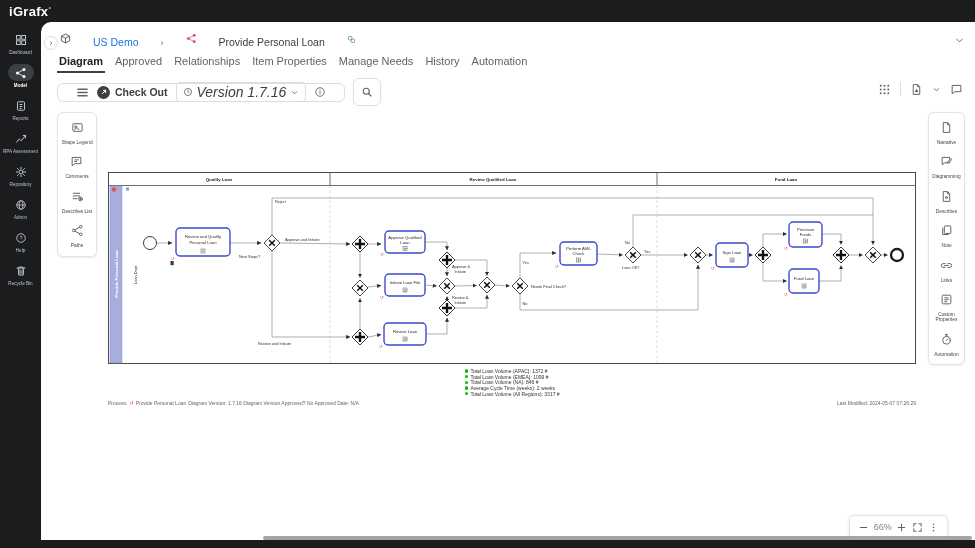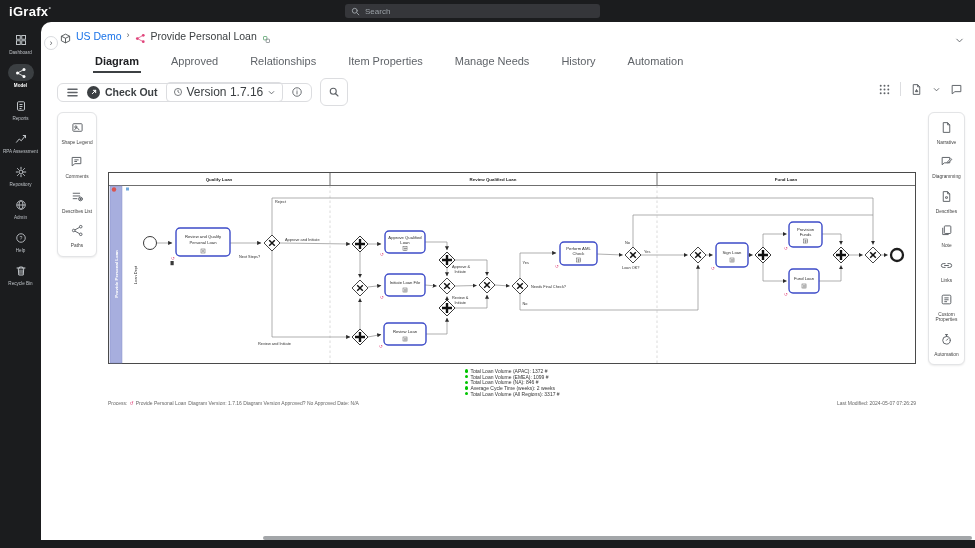--- a/index.html
+++ b/index.html
@@ -28,41 +28,41 @@
   .sb-ico { width:26px; height:17px; display:flex; align-items:center; justify-content:center; color:#bfc3c7; }
   .sb-item.active .sb-ico { background:#3b3f42; border-radius:9px; color:#fff; }
   .sb-label { font-size:4.6px; color:#bdc1c6; margin-top:2px; text-align:center; line-height:5px; }
   .sb-item.active .sb-label { color:#fff; font-weight:bold; }
 
   
   .main { position:absolute; left:41px; top:22px; right:0; bottom:8px; background:#fff;
     border-top-left-radius:10px; z-index:3; }
   .collapse-btn { position:absolute; left:3px; top:14px; width:14px; height:14px; border:1px solid #dadce0;
     border-radius:50%; background:#fff; color:#5f6368; font-size:9px; line-height:12px; text-align:center; cursor:pointer; }
-  .crumbs { position:absolute; left:19px; top:8px; display:flex; align-items:flex-start; gap:5px; }
+  .crumbs { position:absolute; left:19px; top:8px; display:flex; align-items:flex-end; gap:22px; }
   .crumbs .link { color:#1a73e8; font-size:10.5px; }
   .crumbs .sep { color:#5f6368; font-size:9px; }
   .crumbs .cur { color:#3c4043; font-size:10.5px; }
   .crumb-chevron { position:absolute; right:10px; top:10px; color:#5f6368; }
 
-  .tabs { position:absolute; left:16px; top:30px; height:21px; display:flex; gap:28px;margin-left:36px; }
+  .tabs { position:absolute; left:16px; top:30px; height:21px; display:flex; gap:8px; }
   .tab { font-size:11px; color:#5f6368; padding:3px 2px 5px; cursor:pointer; white-space:nowrap; }
   .tab.active { color:#202124; font-weight:bold; border-bottom:2.5px solid #3c4043; }
 
   .toolbar { position:absolute; left:16px; top:56px; height:28px; display:flex; gap:8px; align-items:center; }
   .tb-group { height:19px; border:1px solid #dcdde0; border-radius:6px; display:flex; align-items:center;
-    padding:0 8px; gap:8px; background:#fff; }
+    padding:0 18px; gap:8px; background:#fff; }
   .tb-ico { color:#5f6368; display:flex; align-items:center; cursor:pointer; }
   .checkout { display:flex; align-items:center; gap:5px; cursor:pointer; }
   .checkout .dot { width:13px; height:13px; border-radius:50%; background:#3c4043; color:#fff;
     display:flex; align-items:center; justify-content:center; }
   .checkout .txt { font-size:10.5px; color:#3c4043; font-weight:bold; }
   .version { height:20px; border:1px solid #dcdde0; border-radius:4px; display:flex; align-items:center;
     gap:4px; padding:0 6px; cursor:pointer; }
-  .version .txt { font-size:12px; color:#3c4043; }
+  .version .txt { font-size:14px; color:#3c4043;font-style:italic; }
   .tb-search { width:28px; height:28px; border:1px solid #dcdde0; border-radius:6px; display:flex;
     align-items:center; justify-content:center; color:#5f6368; cursor:pointer; }
   .tb-right { position:absolute; right:12px; top:60px; display:flex; align-items:center; gap:9px; color:#5f6368; }
   .tb-right .vline { width:1px; height:14px; background:#dcdde0; }
 
   
   .tool-panel { position:absolute; background:#fff; border:1px solid #e3e4e6; border-radius:6px;
     box-shadow:0 1px 2px rgba(0,0,0,.08); display:flex; flex-direction:column; align-items:center; padding:7px 2px; }
   .tool-panel.left { left:16px; top:90px; width:40px; }
   .tool-panel.right { left:887px; top:90px; width:37px; }
@@ -91,29 +91,20 @@
 
   .hscrollbar { position:absolute; left:222px; right:3px; bottom:0; height:4px; background:#a3a6a9; border-radius:2px; }
 </style>
 </head>
 <body>
 
 <div class="app">
 
   <div class="topbar">
     <div class="logo"><span>iGrafx</span><sup>°</sup></div>
-    <div class="search-box">
-      <span class="tico">
-        <svg width="9" height="9" viewBox="0 0 24 24" fill="none" stroke="#9aa0a6" stroke-width="2.6" stroke-linecap="round">
-            <circle cx="10" cy="10" r="6.5"></circle>
-            <path d="M15.5 15.5L21 21"></path>
-          </svg>
-      </span>
-      <span class="ph">Search</span>
-    </div>
   </div>
 
   <div class="sidebar">
     <div class="sb-item">
       <span class="sb-ico">
           <svg width="12" height="12" viewBox="0 0 24 24" fill="none" stroke="currentColor" stroke-width="2">
             <rect x="3" y="3" width="7.5" height="7.5"></rect>
             <rect x="13.5" y="3" width="7.5" height="7.5"></rect>
             <rect x="3" y="13.5" width="7.5" height="7.5"></rect>
             <rect x="13.5" y="13.5" width="7.5" height="7.5"></rect>
@@ -615,16 +606,41 @@
     </div>
 
     <div class="statusbar-left">
       <span>Process:</span>
         <span class="pico">↺</span>
         <span>Provide Personal Loan</span>
         <span>Diagram Version: 1.7.16 Diagram Version Approved? No Approved Date: N/A</span>
     </div>
     <div class="statusbar-right">Last Modified: 2024-05-07 07:26:29</div>
 
+    <div class="zoombar">
+      <span class="zb">
+          <svg width="11" height="11" viewBox="0 0 24 24" fill="none" stroke="currentColor" stroke-width="2.2" stroke-linecap="round">
+            <path d="M5 12h14"></path>
+          </svg>
+        </span>
+      <span class="zb-level">66%</span>
+      <span class="zb">
+          <svg width="11" height="11" viewBox="0 0 24 24" fill="none" stroke="currentColor" stroke-width="2.2" stroke-linecap="round">
+            <path d="M5 12h14M12 5v14"></path>
+          </svg>
+        </span>
+      <span class="zb">
+          <svg width="11" height="11" viewBox="0 0 24 24" fill="none" stroke="currentColor" stroke-width="2.2" stroke-linecap="round" stroke-linejoin="round">
+            <path d="M4 9V4h5M15 4h5v5M20 15v5h-5M9 20H4v-5"></path>
+          </svg>
+        </span>
+      <span class="zb">
+          <svg width="11" height="11" viewBox="0 0 24 24" fill="currentColor">
+            <circle cx="12" cy="5" r="1.8"></circle>
+            <circle cx="12" cy="12" r="1.8"></circle>
+            <circle cx="12" cy="19" r="1.8"></circle>
+          </svg>
+        </span>
+    </div>
 
     <div class="hscrollbar"></div>
   </div>
 </div>
 
 </body></html>

